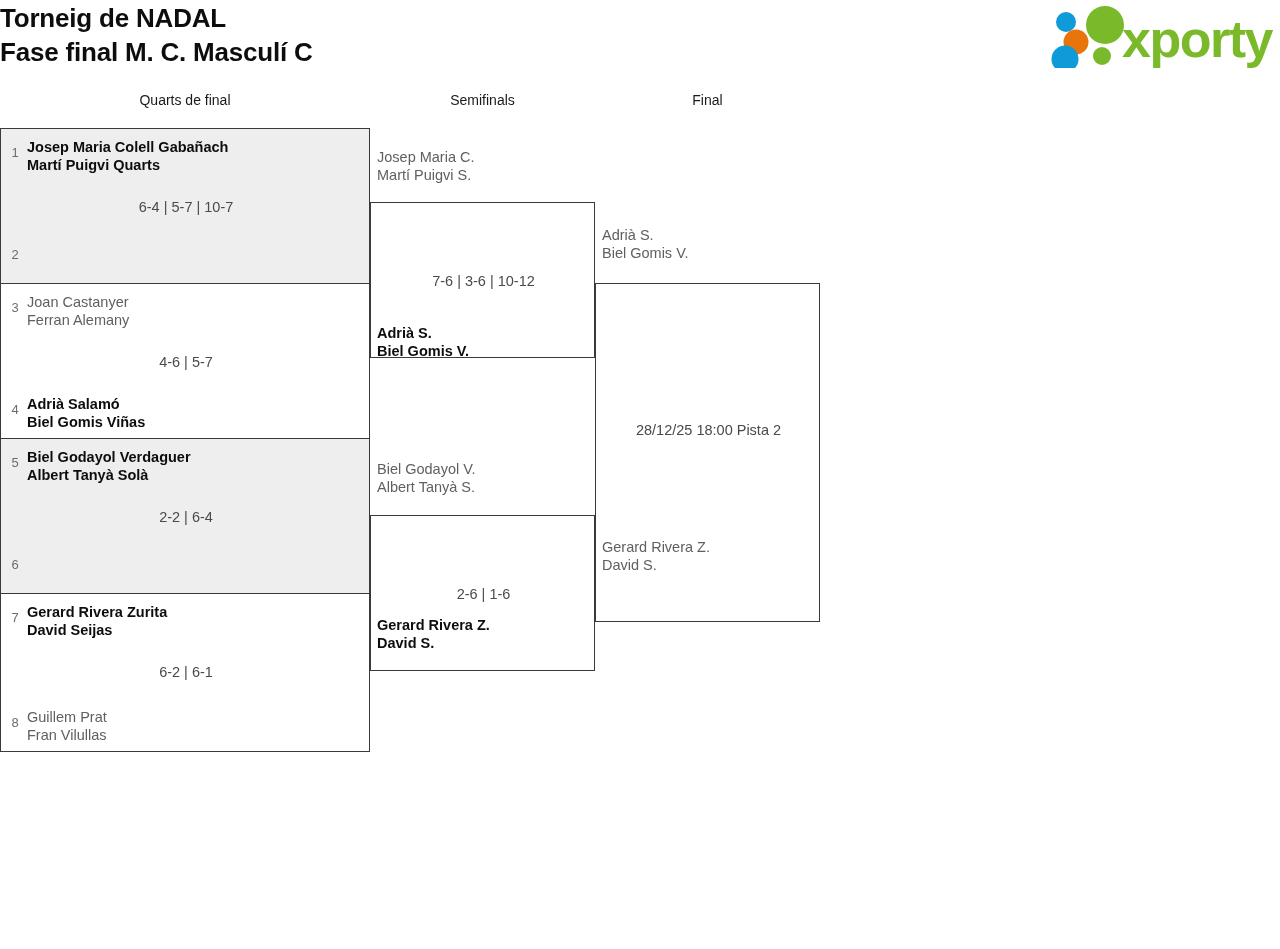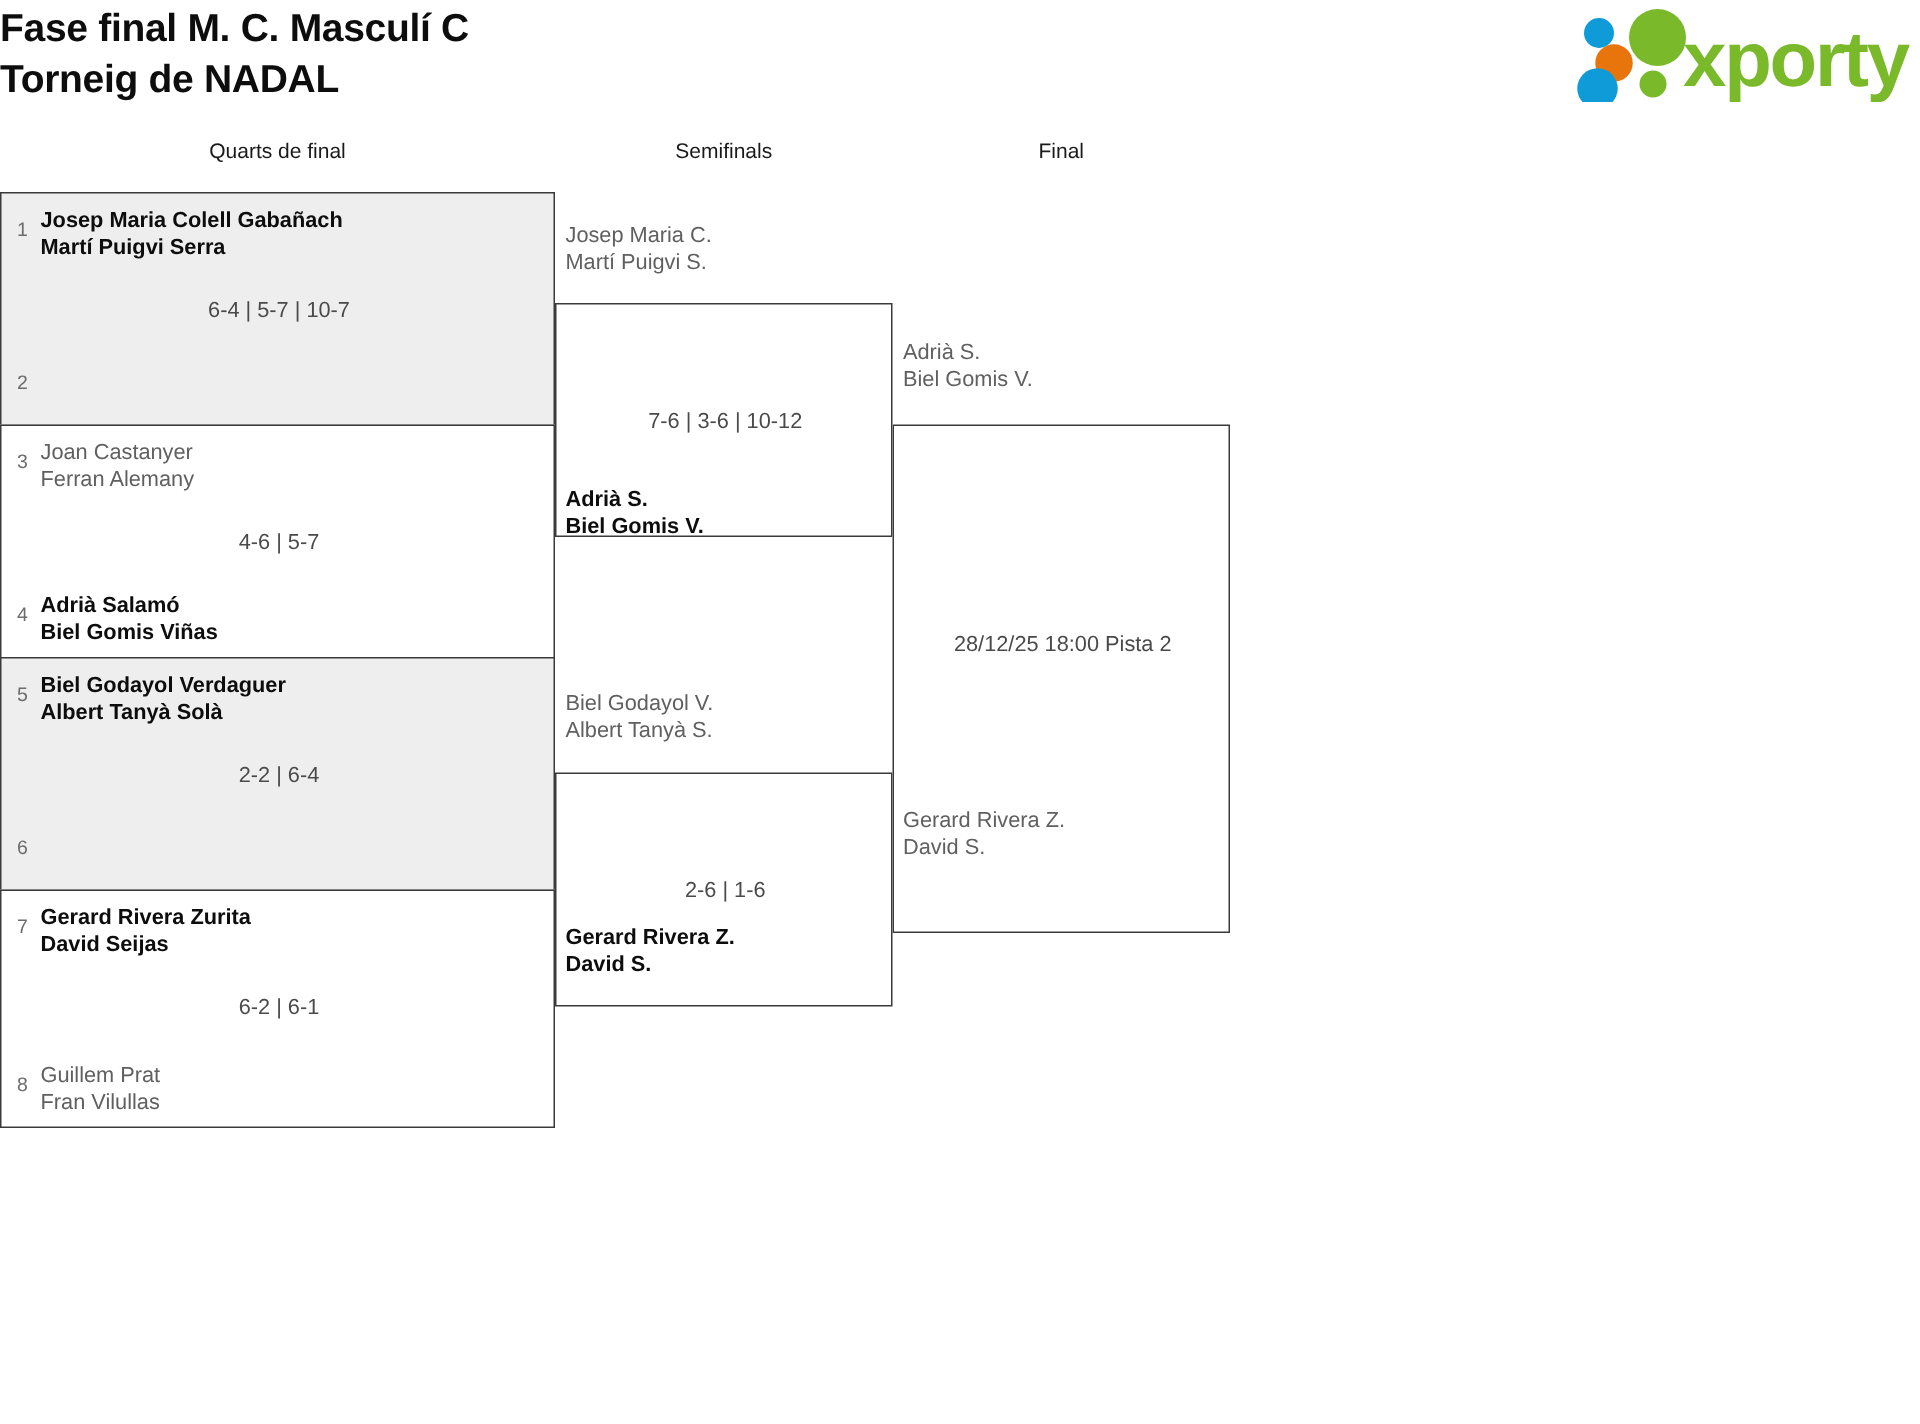--- a/index.html
+++ b/index.html
@@ -112,22 +112,22 @@
     text-align: center;
     white-space: nowrap;
   }
 </style>
 </head>
 <body>
 
 <div class="header">
 
   <div class="title-block">
+    <div class="title-line">Torneig de NADAL</div>
     <div class="title-line">Fase final M. C. Masculí C</div>
-    <div class="title-line">Torneig de NADAL</div>
   </div>
 
   <div class="logo">
     <svg width="228" height="62" viewBox="0 0 228 62" xmlns="http://www.w3.org/2000/svg">
       <circle cx="16" cy="16" r="10" fill="#0f9ad8"></circle>
       <circle cx="55" cy="19" r="19" fill="#7ab929"></circle>
       <circle cx="26" cy="36" r="12.5" fill="#e8740c"></circle>
       <circle cx="15" cy="53" r="13.5" fill="#0f9ad8"></circle>
       <circle cx="52" cy="50" r="9" fill="#7ab929"></circle>
       <text x="72" y="51" font-family="'Liberation Sans', sans-serif" font-size="52" font-weight="700" fill="#7ab929" letter-spacing="-1.5">xporty</text>
@@ -140,21 +140,21 @@
   <div class="round-header rh-sf">Semifinals</div>
   <div class="round-header rh-f">Final</div>
 </div>
 
 <div class="bracket">
 
   <div class="match shaded" style="left:0px; top:0px; width:370px; height:156px;">
     <div class="seed" style="top:17px;">1</div>
     <div class="team winner" style="left:26px; top:9px;">
       <span class="ln">Josep Maria Colell Gabañach</span>
-      <span class="ln">Martí Puigvi Serra</span>
+      <span class="ln">Martí Puigvi Quarts</span>
     </div>
     <div class="score" style="left:0; top:70px; width:370px;">6-4 | 5-7 | 10-7</div>
     <div class="seed" style="top:119px;">2</div>
   </div>
 
   <div class="match plain" style="left:0px; top:155px; width:370px; height:156px;">
     <div class="seed" style="top:17px;">3</div>
     <div class="team loser" style="left:26px; top:9px;">
       <span class="ln">Joan Castanyer</span>
       <span class="ln">Ferran Alemany</span>

